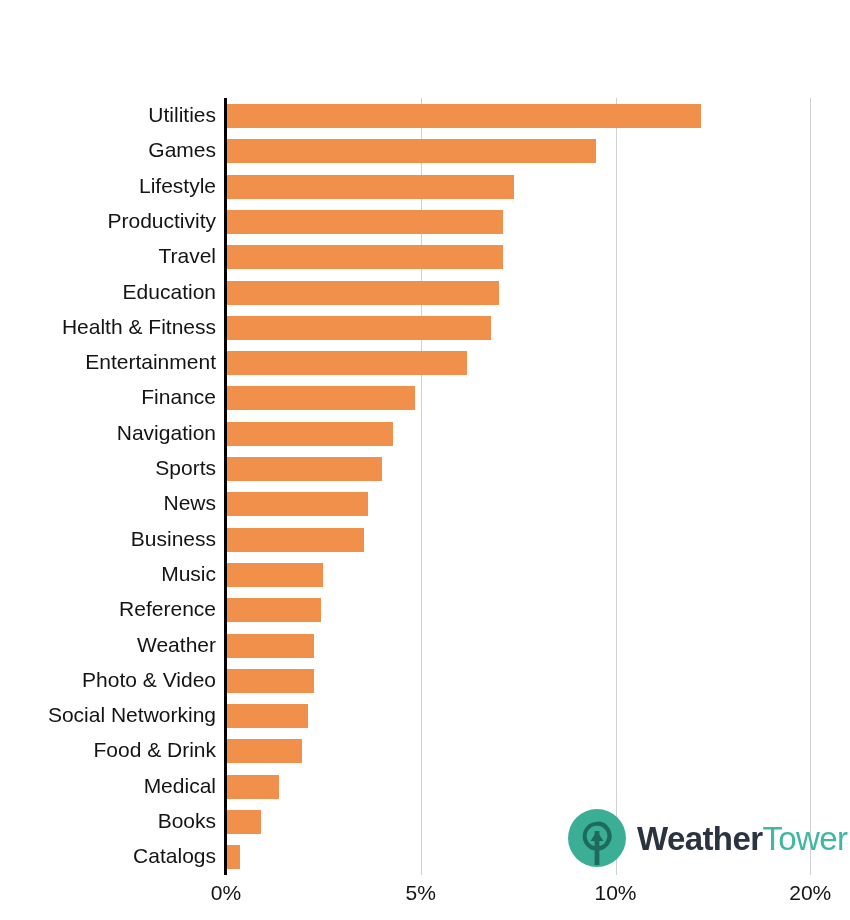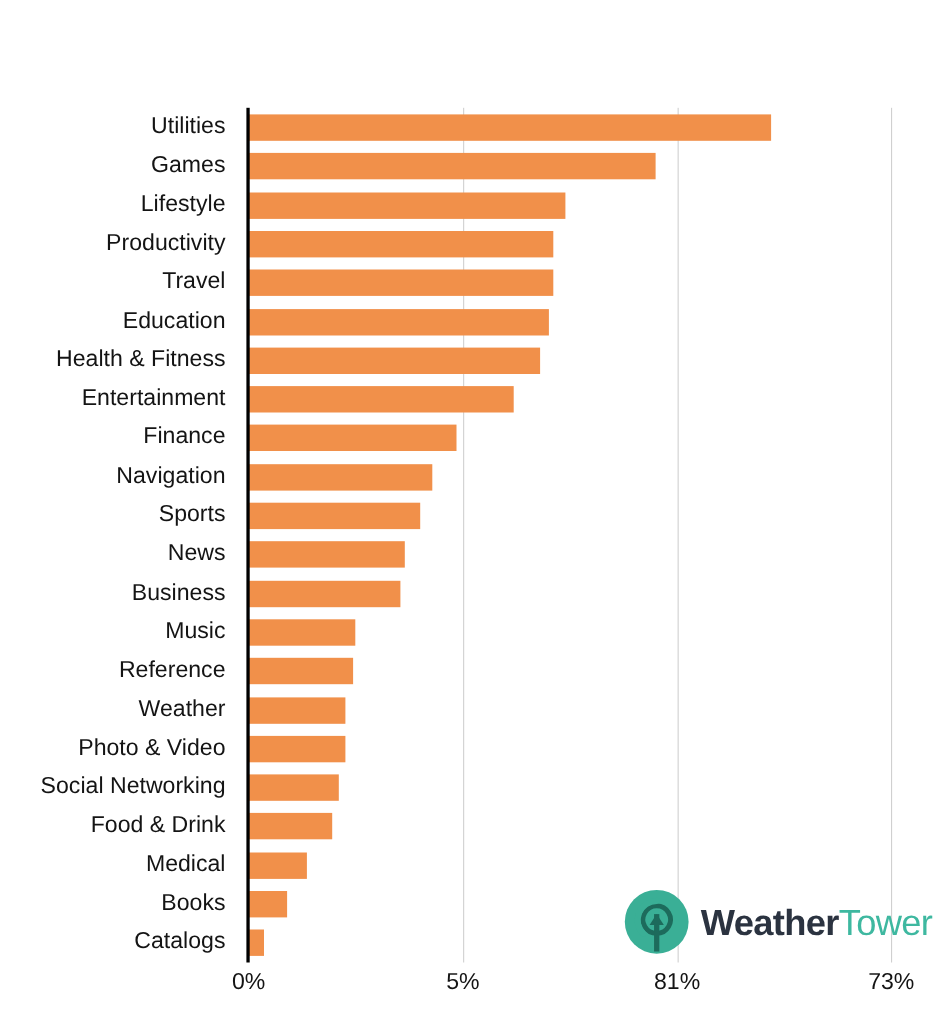--- a/index.html
+++ b/index.html
@@ -85,21 +85,21 @@
     right: 0;
     width: 215px;
     text-align: right;
     font-size: 21px;
     line-height: 24px;
     color: #141414;
     white-space: nowrap;
   }
   .ylabels {
     position: absolute;
-    left: 2px;
+    left: 13px;
     top: 98px;
     width: 203px;
     height: 777px;
   }
 
   
   .xticks {
     position: absolute;
     left: 0;
     top: 880px;
@@ -250,22 +250,22 @@
       <div class="bar-row" style="top: 741.3px; width: 600px;">
         <div class="bar" title="Catalogs: 0.35%" style="width: 13.6325px; background: rgb(241, 144, 74);"></div>
       </div>
     </div>
 
   <div class="axis-line"></div>
 
   <div class="xticks" id="xticks">
       <div class="xtick" style="left: 226px;">0%</div>
       <div class="xtick" style="left: 420.75px;">5%</div>
-      <div class="xtick" style="left: 615.5px;">81%</div>
-      <div class="xtick" style="left: 810.25px;">73%</div>
+      <div class="xtick" style="left: 615.5px;">10%</div>
+      <div class="xtick" style="left: 810.25px;">20%</div>
     </div>
 
   <div class="logo">
     <svg class="logo-mark" viewBox="0 0 62 62">
       <circle cx="31" cy="31" r="29" fill="#3AAF96"></circle>
       <path d="M31 16.5 a12.5 12.5 0 1 0 0.001 0 Z" fill="none" stroke="#1D6B5C" stroke-width="4.4"></path>
       <path d="M31 12 a17.5 17.5 0 0 0 -12 30" fill="none" stroke="#3AAF96" stroke-width="5.5" stroke-linecap="round"></path>
       <rect x="28.6" y="24" width="4.8" height="34" fill="#1D6B5C"></rect>
       <path d="M31 24 L24.5 34 L37.5 34 Z" fill="#1D6B5C"></path>
     </svg>

